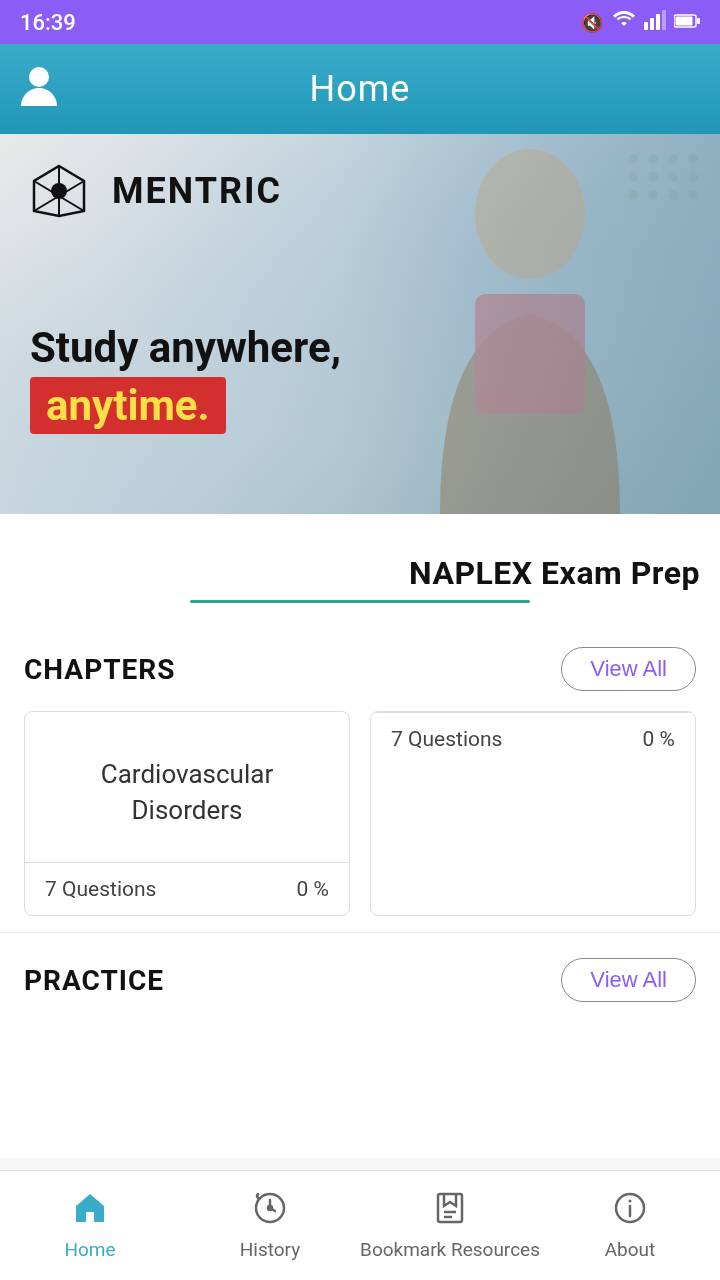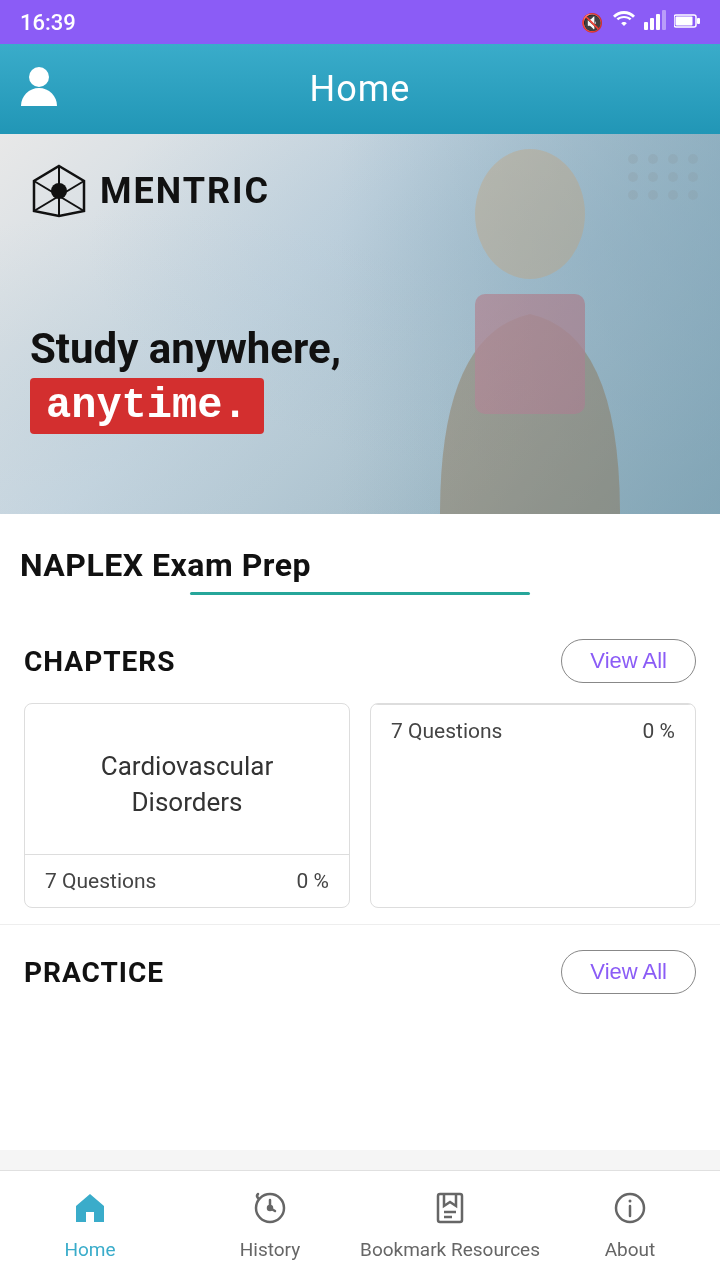--- a/index.html
+++ b/index.html
@@ -68,21 +68,21 @@
       background:
         radial-gradient(ellipse at 80% 30%, rgba(150,180,200,0.4) 0%, transparent 60%),
         radial-gradient(ellipse at 20% 70%, rgba(180,200,210,0.3) 0%, transparent 50%);
     }
     .banner-logo {
       position: absolute;
       top: 28px;
       left: 30px;
       display: flex;
       align-items: center;
-      gap: 12px;
+      gap: 24px;
     }
     .banner-logo-icon {
       width: 58px;
       height: 58px;
     }
     .banner-logo-text {
       font-size: 36px;
       font-weight: 700;
       color: #111;
       letter-spacing: 2px;
@@ -94,27 +94,26 @@
     }
     .banner-headline-line1 {
       font-size: 42px;
       font-weight: 700;
       color: #111;
       line-height: 1.2;
     }
     .banner-headline-line2 {
       display: inline-block;
       background: #d32f2f;
-      color: #ffffff;
+      color: #fde047;
       font-size: 42px;
       font-weight: 700;
       padding: 4px 16px;
       border-radius: 4px;
       margin-top: 4px;
-      font-family: Liberation Mono, monospace;
     }
     
     .banner-dots {
       position: absolute;
       top: 20px;
       right: 20px;
       display: grid;
       grid-template-columns: repeat(4, 12px);
       gap: 8px;
       opacity: 0.3;
@@ -141,22 +140,22 @@
     }
 
     
     .content {
       background: white;
       padding: 0;
     }
 
     
     .exam-title-section {
-      padding: 32px 20px 16px;
-      text-align: left;
+      padding: 40px 20px 16px;
+      text-align: right;
       background: white;
     }
     .exam-title {
       font-size: 32px;
       font-weight: 700;
       color: #111;
       letter-spacing: 0.5px;
     }
     .exam-title-underline {
       height: 3px;

